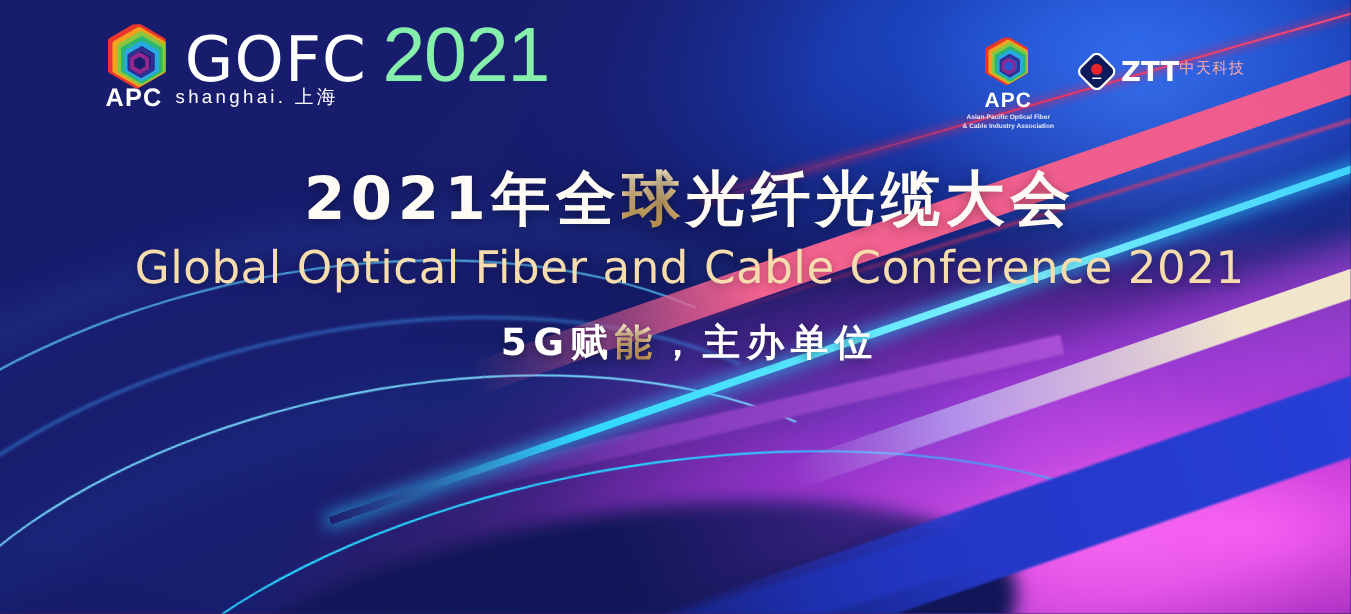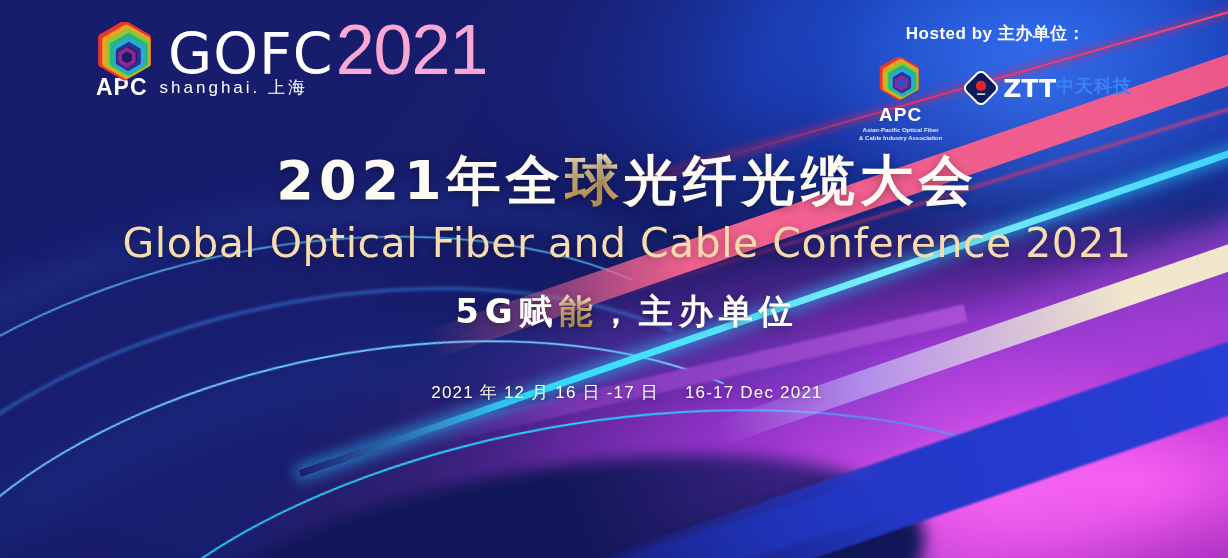--- a/index.html
+++ b/index.html
@@ -137,40 +137,40 @@
   
   #logo-block{position:absolute;left:96px;top:18px;display:flex;align-items:flex-start;}
   .hexmark{width:62px;height:62px;position:relative;margin-top:4px;flex:0 0 auto;}
   #logo-text{margin-left:10px;}
   .gofc-row{display:flex;align-items:baseline;}
   .gofc{
     font-size:57px;line-height:.96;color:#fff;letter-spacing:1px;font-weight:400;
     font-family:"DejaVu Sans",sans-serif;
   }
   .year{
-    font-size:70px;line-height:.92;color:#f9a8d4;font-weight:300;letter-spacing:-1px;
-    margin-left:2px;font-family:"Liberation Sans",sans-serif;
+    font-size:70px;line-height:.92;color:#86efac;font-weight:300;letter-spacing:-1px;
+    margin-left:14px;font-family:"Liberation Sans",sans-serif;
   }
   .apc-row{display:flex;align-items:center;margin-top:-8px;margin-left:-72px;}
   .apc-bold{font-size:23px;font-weight:bold;color:#fff;letter-spacing:1px;}
   .shanghai{font-size:17px;color:#fff;letter-spacing:3px;margin-left:12px;}
 
   
   #hosted{position:absolute;right:96px;top:22px;text-align:center;}
   .hosted-label{font-size:17px;font-weight:bold;color:#fff;letter-spacing:.5px;white-space:nowrap;}
   .sponsor-row{display:flex;align-items:flex-start;justify-content:center;gap:22px;margin-top:12px;}
   .sp{display:flex;flex-direction:column;align-items:center;}
   .sp-hex{width:46px;height:46px;position:relative;}
   .sp-apc{font-size:19px;font-weight:bold;color:#fff;letter-spacing:1px;margin-top:1px;}
   .sp-sub{font-size:6px;font-weight:bold;color:#e8e8f8;line-height:1.25;text-align:center;margin-top:1px;}
   .ztt-wrap{display:flex;align-items:center;gap:5px;margin-top:14px;}
   .ztt-mark{width:34px;height:34px;position:relative;}
   .ztt-txt{display:flex;align-items:flex-start;}
   .ztt-en{font-size:25px;font-weight:bold;color:#fff;letter-spacing:0px;line-height:1;font-family:"DejaVu Sans",sans-serif;}
-  .ztt-cn{font-size:18px;font-weight:bold;color:#3b82f6;letter-spacing:1px;line-height:1.1;margin-top:1px;}
+  .ztt-cn{font-size:14px;font-weight:normal;color:#fca5a5;letter-spacing:1px;line-height:1.1;margin-top:1px;}
 
   
   #titles{position:absolute;left:0;right:0;top:152px;text-align:center;padding-left:26px;}
   .cn-title{
     font-size:54px;font-weight:bold;letter-spacing:5px;line-height:1.06;
     color:#fdfbf4;
     font-family:"DejaVu Sans",sans-serif;
     text-shadow:0 2px 10px rgba(0,0,0,.35);
   }
   .cn-title .gold{
@@ -259,21 +259,20 @@
         <span class="year">2021</span>
       </div>
       <div class="apc-row">
         <span class="apc-bold">APC</span>
         <span class="shanghai">shanghai. 上海</span>
       </div>
     </div>
   </div>
 
   <div id="hosted">
-    <div class="hosted-label">Hosted by 主办单位：</div>
     <div class="sponsor-row">
 
       <div class="sp">
         <div class="sp-hex">
           <svg viewBox="0 0 100 100" width="46" height="46">
             <g transform="translate(50,50)">
               <path d="M0,-44 L38,-22 L38,22 L0,44 L-38,22 L-38,-22 Z" fill="none" stroke="#e8352e" stroke-width="9" stroke-linejoin="round" transform="translate(-4,-4)"></path>
               <path d="M0,-40 L35,-20 L35,20 L0,40 L-35,20 L-35,-20 Z" fill="none" stroke="#f4a11d" stroke-width="8" stroke-linejoin="round" transform="translate(-1,-2)"></path>
               <path d="M0,-36 L31,-18 L31,18 L0,36 L-31,18 L-31,-18 Z" fill="none" stroke="#8cc63e" stroke-width="8" stroke-linejoin="round" transform="translate(2,0)"></path>
               <path d="M0,-31 L27,-15.5 L27,15.5 L0,31 L-27,15.5 L-27,-15.5 Z" fill="none" stroke="#2bb673" stroke-width="7" stroke-linejoin="round" transform="translate(3,2)"></path>
@@ -306,16 +305,15 @@
   </div>
 
   <div id="titles">
     <div class="cn-title"><span>2021年全</span><span class="gold">球</span><span>光纤光缆大会</span></div>
 
     <div class="en-title">Global Optical Fiber and Cable Conference 2021</div>
 
     <div class="tagline"><span>5G赋</span><span class="gold">能</span><span>，主办单位</span></div>
 
 
-    <div class="dates"><span>2021 年 12 月 16 日 -17 日</span><span class="gap"></span><span>16-17 Dec  2021</span></div>
   </div>
 
 </div>
 
 </body></html>

